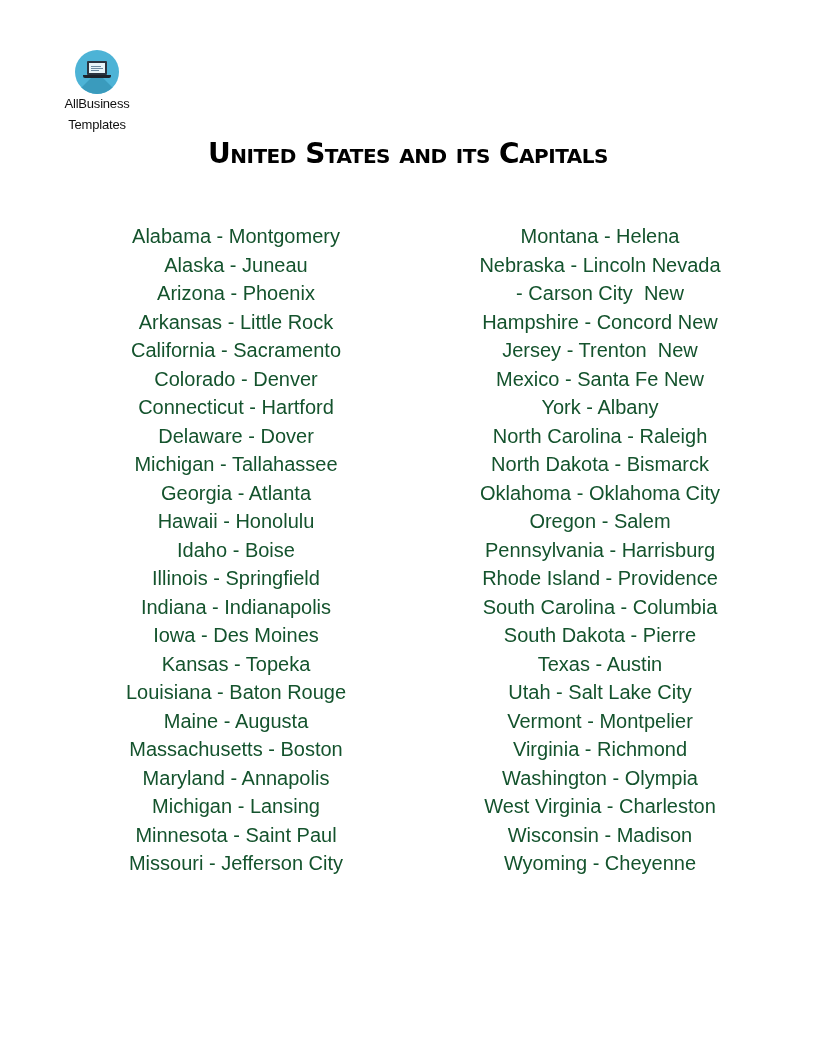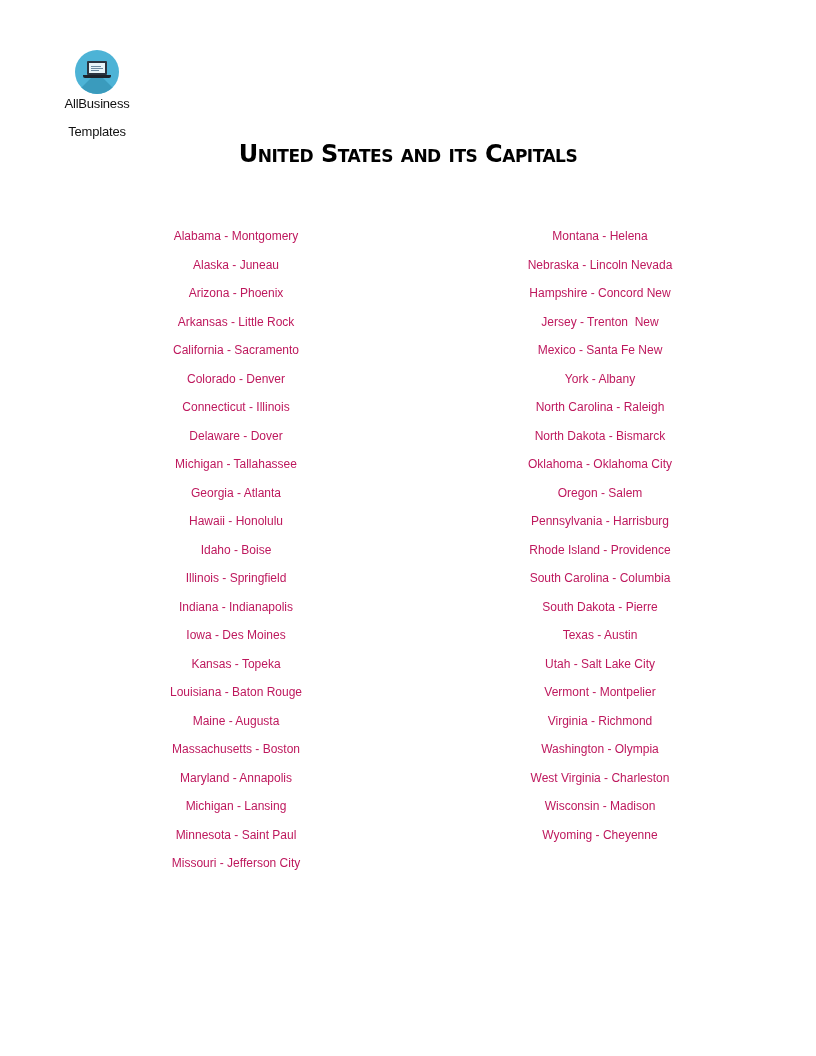--- a/index.html
+++ b/index.html
@@ -82,70 +82,70 @@
       letter-spacing: -0.2px;
     }
     .title {
       position: absolute;
       left: 0;
       top: 136px;
       width: 816px;
       text-align: center;
       font-family: "DejaVu Sans", sans-serif;
       font-weight: bold;
-      font-size: 24px;
+      font-size: 28px;
       font-variant: small-caps;
       letter-spacing: -0.5px;
       line-height: 36px;
     }
     .col {
       position: absolute;
       top: 222px;
       width: 320px;
     }
     .col.left { left: 76px; }
     .col.right { left: 440px; }
     .row {
       height: 28.5px;
       line-height: 28.5px;
       text-align: center;
       font-family: "Liberation Sans", sans-serif;
-      font-size: 12px;
+      font-size: 20px;
       white-space: pre;
-      color: #be185d;
+      color: #14532d;
     }
   </style>
 </head>
 <body>
 
 <div class="logo">
   <div class="logo-circle">
     <div class="shadow"></div>
     <div class="laptop-screen">
       <div class="inner"></div>
       <div class="line" style="top:5px;width:10px;"></div>
       <div class="line" style="top:7px;width:12px;"></div>
       <div class="line" style="top:9px;width:8px;"></div>
     </div>
     <div class="laptop-base"></div>
   </div>
   <div class="logo-text">AllBusiness</div>
-  <div class="logo-text" style="margin-top:16px">Templates</div>
+  <div class="logo-text" style="margin-top:9px">Templates</div>
 </div>
 
 <h1 class="title" style="margin:0;">United States and its Capitals</h1>
 
 <div class="col left">
   <div class="row">Alabama - Montgomery</div>
   <div class="row">Alaska - Juneau</div>
   <div class="row">Arizona - Phoenix</div>
   <div class="row">Arkansas - Little Rock</div>
   <div class="row">California - Sacramento</div>
   <div class="row">Colorado - Denver</div>
-  <div class="row">Connecticut - Illinois</div>
+  <div class="row">Connecticut - Hartford</div>
   <div class="row">Delaware - Dover</div>
   <div class="row">Michigan - Tallahassee</div>
   <div class="row">Georgia - Atlanta</div>
   <div class="row">Hawaii - Honolulu</div>
   <div class="row">Idaho - Boise</div>
   <div class="row">Illinois - Springfield</div>
   <div class="row">Indiana - Indianapolis</div>
   <div class="row">Iowa - Des Moines</div>
   <div class="row">Kansas - Topeka</div>
   <div class="row">Louisiana - Baton Rouge</div>
@@ -153,20 +153,21 @@
   <div class="row">Massachusetts - Boston</div>
   <div class="row">Maryland - Annapolis</div>
   <div class="row">Michigan - Lansing</div>
   <div class="row">Minnesota - Saint Paul</div>
   <div class="row">Missouri - Jefferson City</div>
 </div>
 
 <div class="col right">
   <div class="row">Montana - Helena</div>
   <div class="row">Nebraska - Lincoln Nevada</div>
+  <div class="row">- Carson City  New</div>
   <div class="row">Hampshire - Concord New</div>
   <div class="row">Jersey - Trenton  New</div>
   <div class="row">Mexico - Santa Fe New</div>
   <div class="row">York - Albany</div>
   <div class="row">North Carolina - Raleigh</div>
   <div class="row">North Dakota - Bismarck</div>
   <div class="row">Oklahoma - Oklahoma City</div>
   <div class="row">Oregon - Salem</div>
   <div class="row">Pennsylvania - Harrisburg</div>
   <div class="row">Rhode Island - Providence</div>

